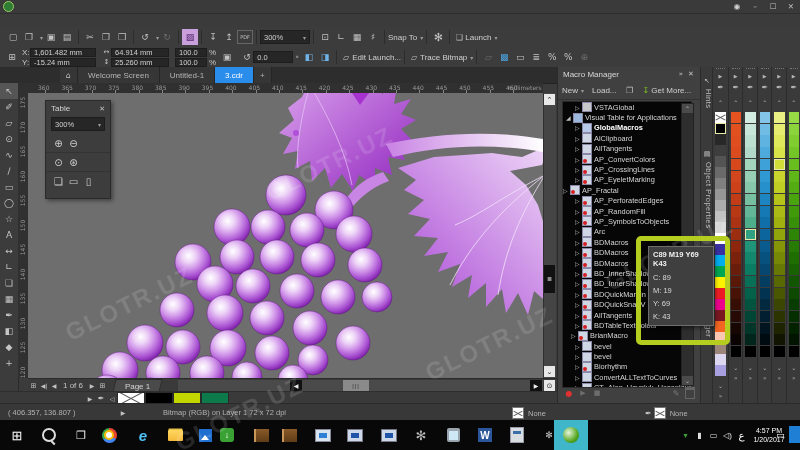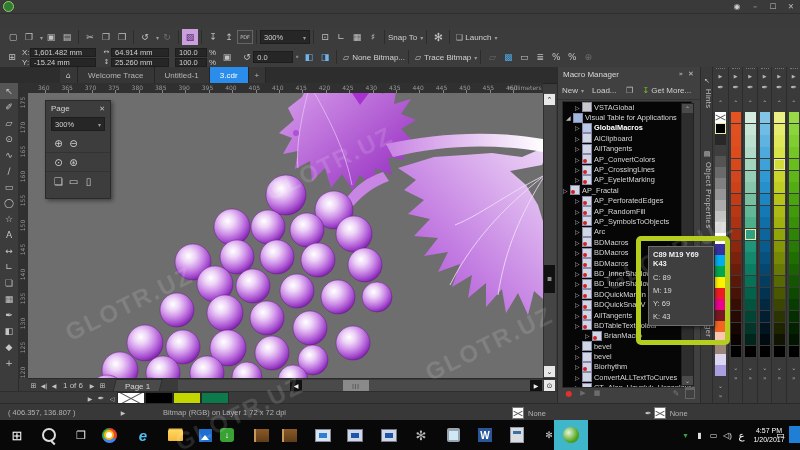--- a/index.html
+++ b/index.html
@@ -175,21 +175,21 @@
       </div>
       <div class="icn tbtn" style="margin-left: 3px;">▣</div>
       <div class="icn" style="width: 12px; font-size: 9px; margin-left: 6px;">↺</div>
       <div class="field" style="width: 32px; height: 10px;">0.0</div>
       <div class="icn" style="width: 8px; font-size: 7px;">∘</div>
       <div class="icn tbtn" style="color: rgb(111, 179, 232);">◧</div>
       <div class="icn tbtn" style="color: rgb(111, 179, 232);">◨</div>
       <div class="sep"></div>
       <div class="row" style="color: rgb(208, 208, 208);">
         <span class="icn" style="width:12px;font-size:8px">▱</span>
-        <span>None Bitmap...</span>
+        <span>Edit Launch...</span>
       </div>
       <div class="sep"></div>
       <div class="row" style="color: rgb(208, 208, 208);">
         <span class="icn" style="width:12px;font-size:8px">▱</span>
         <span>Trace Bitmap</span>
         <span class="darr">▾</span>
       </div>
       <div class="sep"></div>
       <div class="icn tbtn dim">▱</div>
       <div class="icn tbtn" style="color: rgb(77, 163, 224);">▩</div>
@@ -198,21 +198,21 @@
       <div class="icn tbtn">%</div>
       <div class="icn tbtn">%</div>
       <div class="icn tbtn dim">⊕</div>
     </div>
 
   <div id="tabbar" class="abs row">
     <div style="width:60px;height:16px;background:#2d2d2d;"></div>
     <div class="doctab" style="padding:0 6px;">
         <span class="icn">⌂</span>
       </div>
-  <div class="doctab">Welcome Trace</div>
+  <div class="doctab">Welcome Screen</div>
       <div class="doctab">Untitled-1</div>
       <div class="doctab active">3.cdr</div>
       <div class="doctab" style="padding: 0px 6px;">+</div>
     </div>
 
   <div id="toolbox" class="abs">
       <div class="icn tool active">↖</div>
       <div class="icn tool">✐</div>
       <div class="icn tool">▱</div>
       <div class="icn tool">⊙</div>
@@ -360,21 +360,21 @@
           <circle cx="107" cy="393" r="18" fill="url(#gg)" stroke="#5e1282" stroke-width=".8" stroke-opacity=".55"></circle>
           <circle cx="150" cy="395" r="17" fill="url(#gg)" stroke="#5e1282" stroke-width=".8" stroke-opacity=".55"></circle>
           <circle cx="195" cy="396" r="17" fill="url(#gg)" stroke="#5e1282" stroke-width=".8" stroke-opacity=".55"></circle>
           <circle cx="238" cy="398" r="16" fill="url(#gg)" stroke="#5e1282" stroke-width=".8" stroke-opacity=".55"></circle>
           <circle cx="281" cy="400" r="15" fill="url(#gg)" stroke="#5e1282" stroke-width=".8" stroke-opacity=".55"></circle>
         </g>
     </svg>
     
     <div id="zoomdocker" class="abs">
       <div class="hd">
-        <span>Page</span>
+        <span>Table</span>
         <span class="icn" style="font-size:7px;">✕</span>
       </div>
       <div class="combo" style="margin:3px 5px;height:12px;">
         <span>300%</span>
           <span class="darr">▾</span>
       </div>
       <div class="row" id="zrow1" style="padding:2px 5px;border-bottom:1px solid #333;">
           <div class="icn zbtn">⊕</div>
           <div class="icn zbtn">⊖</div>
         </div>
@@ -565,21 +565,21 @@
         <div class="trow" style="padding-left: 12px;">
           <div class="exp">▷</div>
           <div class="tico red"></div>
           <div>AllTangents</div>
         </div>
         <div class="trow" style="padding-left: 12px;">
           <div class="exp">▷</div>
           <div class="tico red"></div>
           <div>BDTableTextColour</div>
         </div>
-        <div class="trow" style="padding-left: 22px;">
+        <div class="trow" style="padding-left: 8px;">
           <div class="exp">▷</div>
           <div class="tico red"></div>
           <div>BrianMacro</div>
         </div>
         <div class="trow" style="padding-left: 12px;">
           <div class="exp">▷</div>
           <div class="tico plain"></div>
           <div>bevel</div>
         </div>
         <div class="trow" style="padding-left: 12px;">

